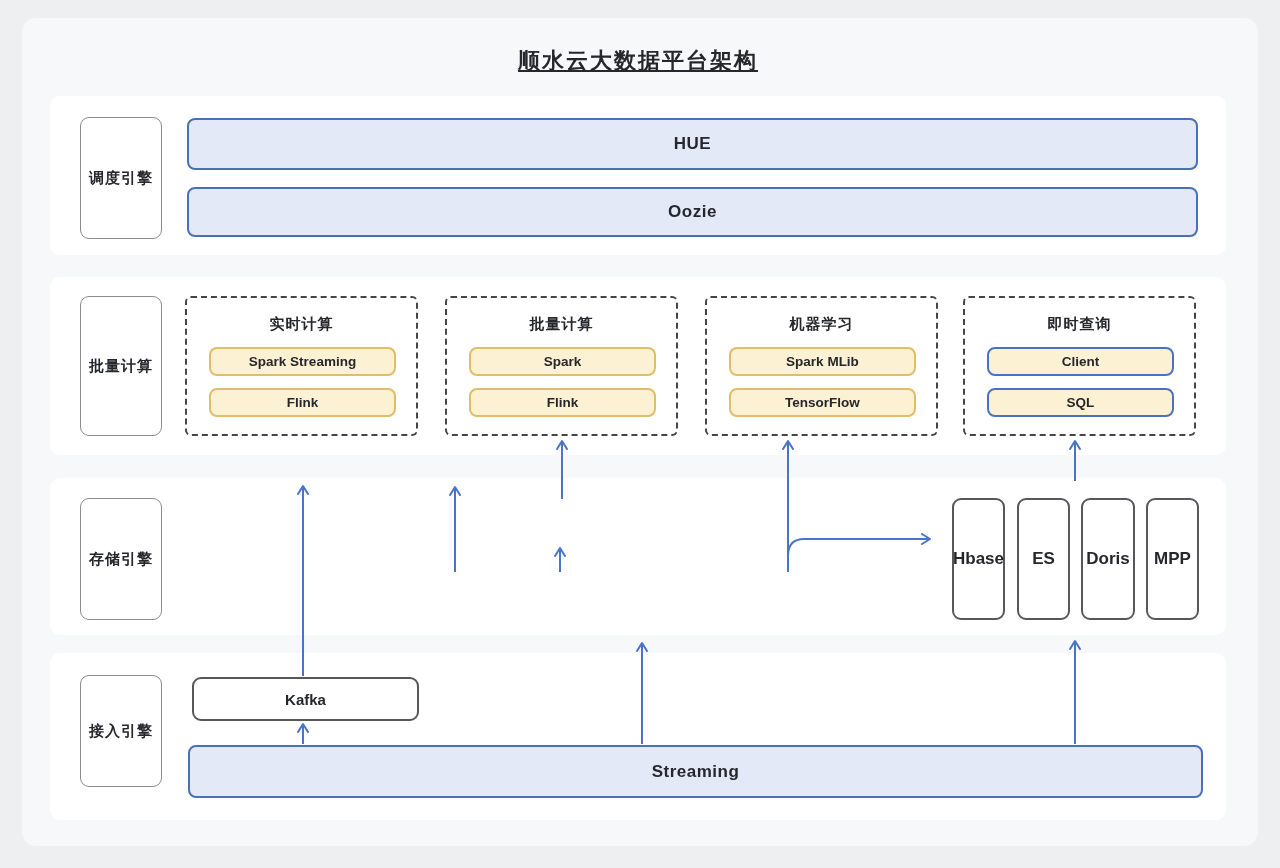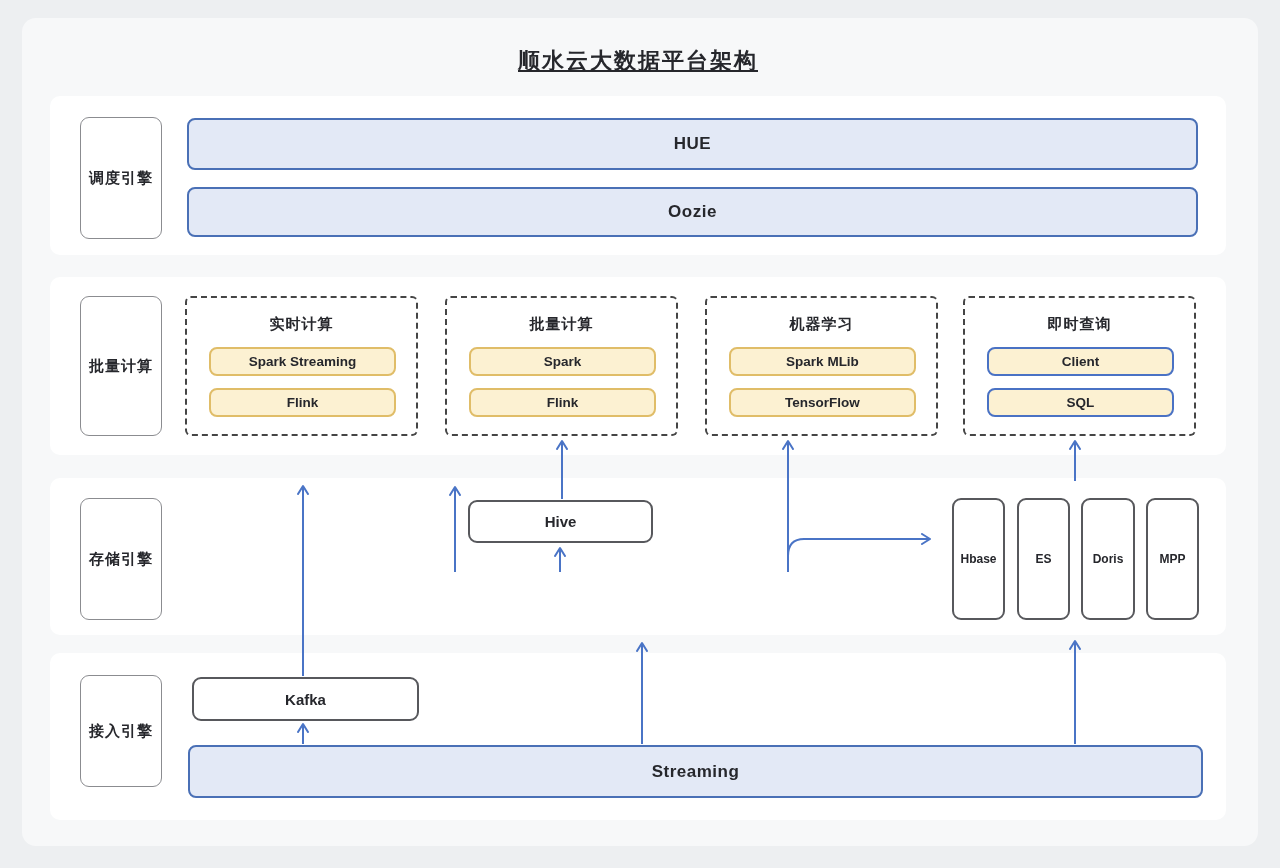--- a/index.html
+++ b/index.html
@@ -38,21 +38,21 @@
   .pill{position:absolute;left:22px;width:187px;height:29px;background:var(--yellow-fill);
     border:2px solid var(--yellow-border);border-radius:8px;box-sizing:border-box;
     display:flex;align-items:center;justify-content:center;font-weight:700;font-size:13.5px;color:var(--text);}
   .pill.p1{top:49px;} .pill.p2{top:90px;}
   .group.blue-items .pill{border-color:var(--blue-border);}
   .node{position:absolute;background:#fff;border:2px solid var(--node-border);border-radius:9px;box-sizing:border-box;
     display:flex;align-items:center;justify-content:center;font-weight:700;font-size:15px;color:var(--text);}
   #node-hive{left:468px;top:500px;width:185px;height:43px;}
   #node-hdfs{left:420px;top:573px;width:390px;height:46px;}
   #node-kafka{left:192px;top:677px;width:227px;height:44px;}
-  .col-node{font-size:12px;}
+  .col-node{font-size:17px;}
   #node-hbase{left:952px;top:498px;width:53px;height:122px;}
   #node-es{left:1017px;top:498px;width:53px;height:122px;}
   #node-doris{left:1081px;top:498px;width:54px;height:122px;}
   #node-mpp{left:1146px;top:498px;width:53px;height:122px;}
   svg.arrows{position:absolute;left:0;top:0;width:1280px;height:868px;pointer-events:none;}
   .arrow{fill:none;stroke:var(--accent);stroke-width:2;}
   .arrowhead{fill:none;stroke:var(--accent);stroke-width:2;stroke-linecap:round;stroke-linejoin:round;}
 </style>
 </head>
 <body>
@@ -107,21 +107,20 @@
     <div class="group-title">机器学习</div>
     <div class="pill p1">Spark MLib</div>
     <div class="pill p2">TensorFlow</div>
   </div>
   <div class="group blue-items" id="group-instant">
     <div class="group-title">即时查询</div>
     <div class="pill p1">Client</div>
     <div class="pill p2">SQL</div>
   </div>
 
-  <div class="node" id="node-hive">Hive</div>
   <div class="node col-node" id="node-hbase">Hbase</div>
   <div class="node col-node" id="node-es">ES</div>
   <div class="node col-node" id="node-doris">Doris</div>
   <div class="node col-node" id="node-mpp">MPP</div>
 
   <div class="node" id="node-kafka">Kafka</div>
   <div class="bar" id="bar-importer">Streaming</div>
 </div>
 
 </body></html>

